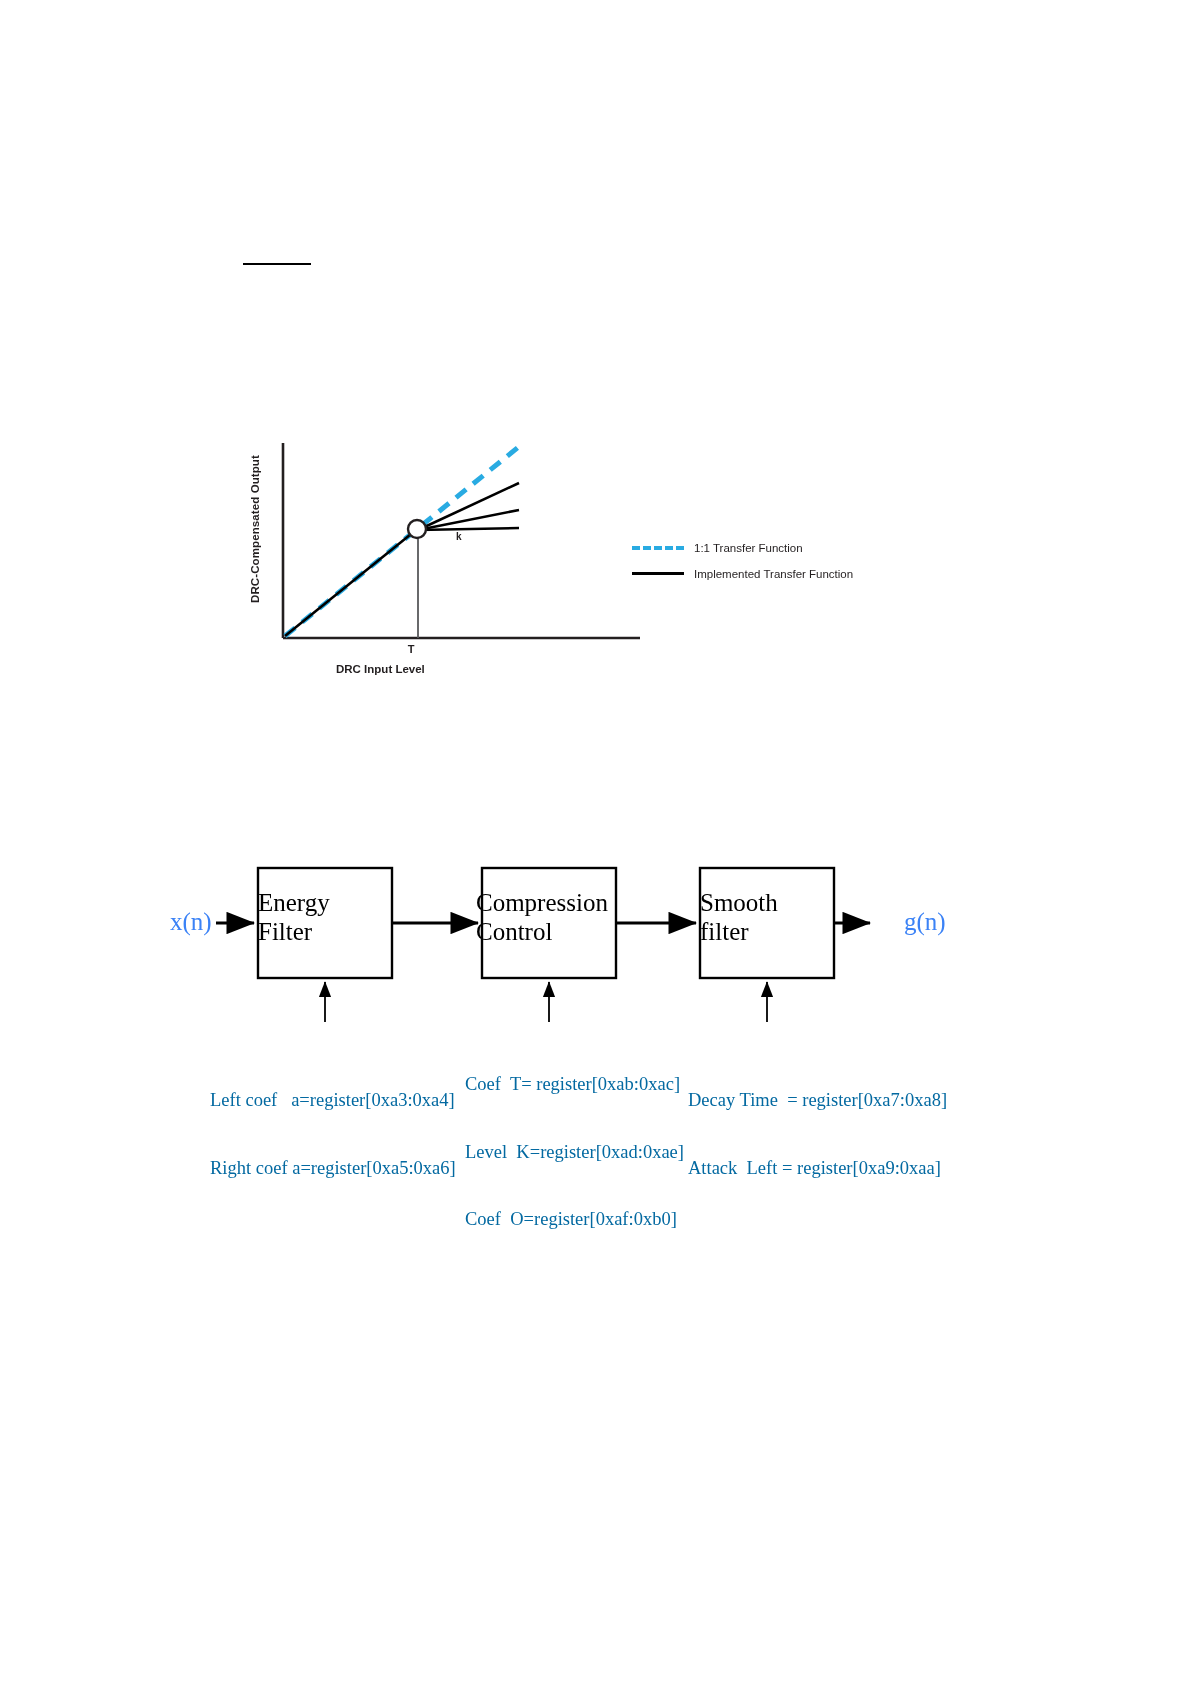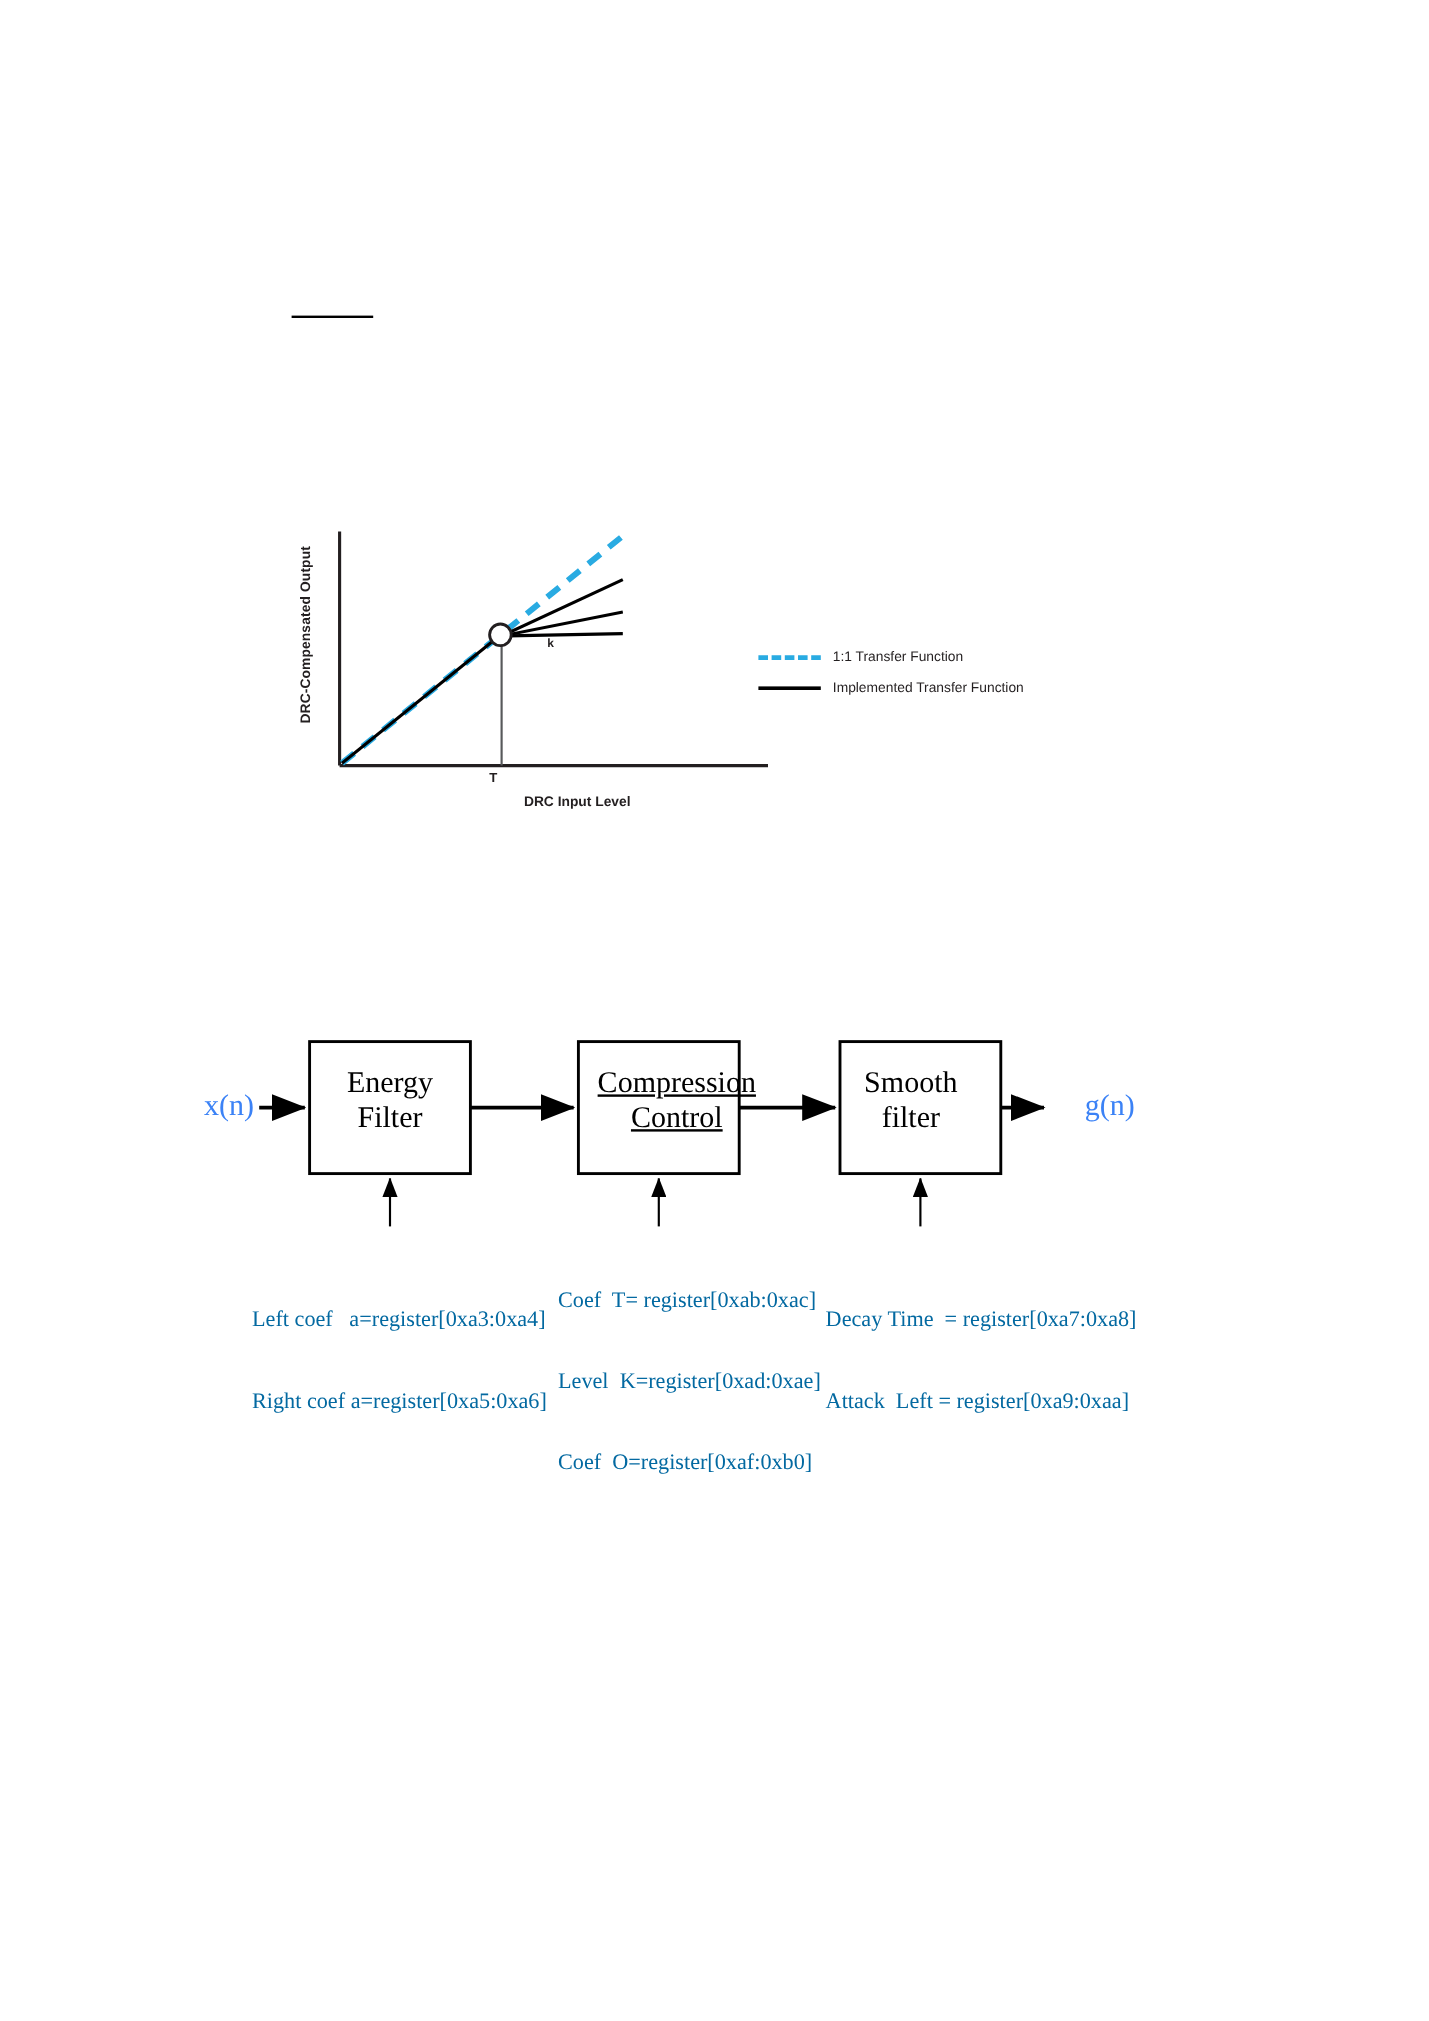--- a/index.html
+++ b/index.html
@@ -54,21 +54,21 @@
     transform: rotate(-90deg);
     transform-origin: center center;
     white-space: nowrap;
     letter-spacing: .1px;
   }
   .x-axis-label {
     position: absolute;
     left: 108px;
     top: 228px;
     width: 290px;
-    text-align: center;
+    text-align: left;
     font-family: "Liberation Sans", sans-serif;
     font-size: 11.5px;
     font-weight: bold;
     color: #231f20;
     white-space: nowrap;
   }
   .threshold-label {
     position: absolute;
     left: 168px;
     top: 208px;
@@ -141,21 +141,20 @@
     width: 830px;
     height: 240px;
   }
   .block-svg {
     position: absolute;
     left: 0;
     top: 0;
   }
   .blk-label {
     position: absolute;
-    text-align: center;
     font-family: "Liberation Serif", serif;
     font-size: 25px;
     line-height: 29px;
     color: #000;
     white-space: nowrap;
   }
   .io-label {
     position: absolute;
     font-family: "Liberation Serif", serif;
     font-size: 25px;
@@ -235,21 +234,21 @@
 
     <line x1="155" y1="162" x2="155" y2="122" stroke="#000000" stroke-width="1.8" marker-end="url(#arrowhead)"></line>
     <line x1="379" y1="162" x2="379" y2="122" stroke="#000000" stroke-width="1.8" marker-end="url(#arrowhead)"></line>
     <line x1="597" y1="162" x2="597" y2="122" stroke="#000000" stroke-width="1.8" marker-end="url(#arrowhead)"></line>
   </svg>
 
   <div class="blk-label" style="left:88px;  top:28px; width:134px;">
     <span>Energy</span><br>
     <span>Filter</span>
   </div>
-  <div class="blk-label" style="left:321px; top:28px; width:146px;text-decoration:underline;">
+  <div class="blk-label" style="left:306px; top:28px; width:146px;">
     <span>Compression</span><br>
     <span>Control</span>
   </div>
   <div class="blk-label" style="left:530px; top:28px; width:118px;">
     <span>Smooth</span><br>
     <span>filter</span>
   </div>
 
   <div class="io-label" style="left:0px;   top:48px;">x(n)</div>
   <div class="io-label" style="left:734px; top:48px;">g(n)</div>

